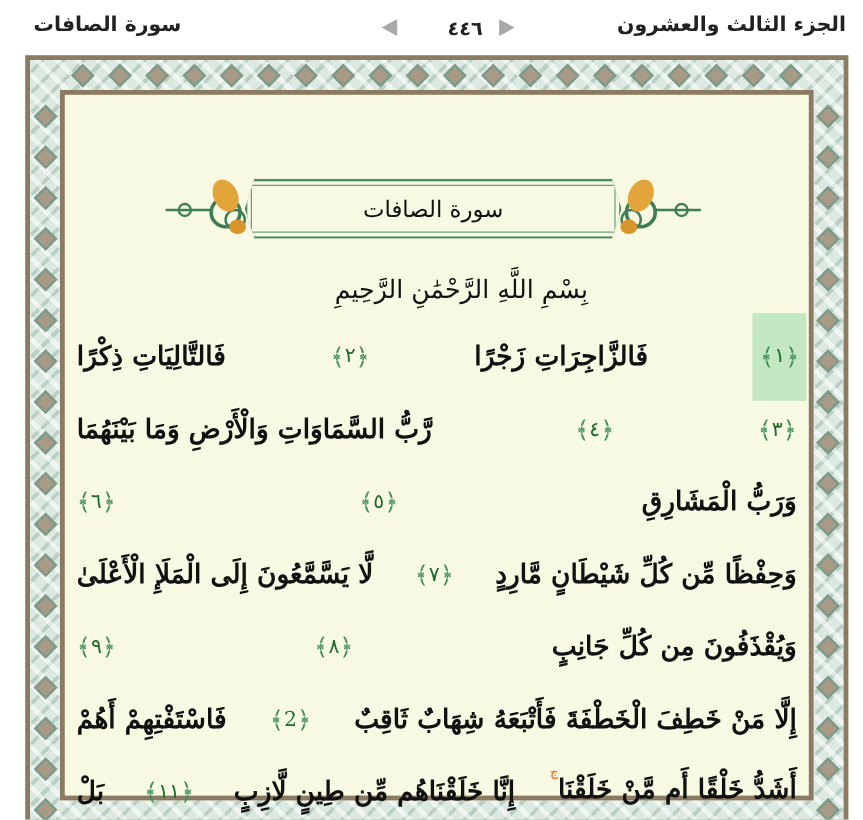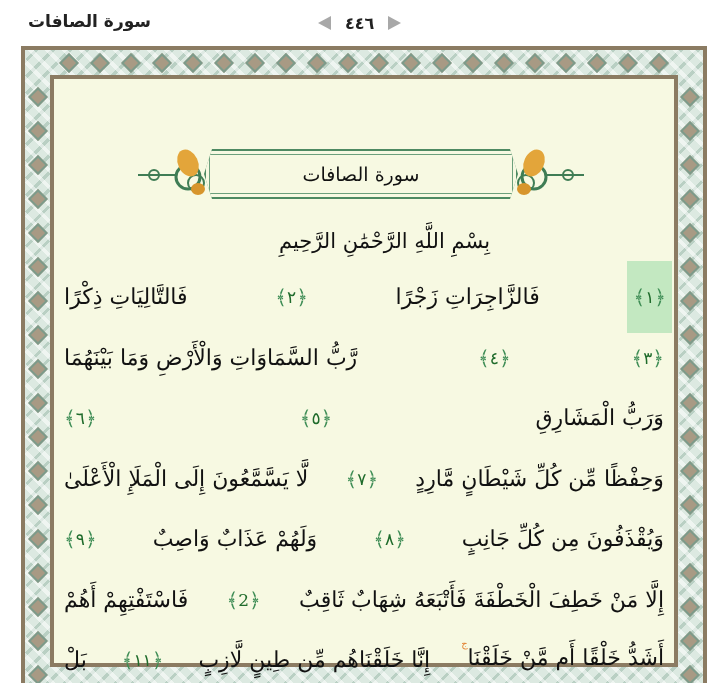--- a/index.html
+++ b/index.html
@@ -17,21 +17,21 @@
   .hdr-left {
     position:absolute; left:28px; top:11px; font-size:17px; font-weight:bold; color:#222;
     direction:rtl; font-family:"DejaVu Sans", sans-serif;
   }
   .pager {
     position:absolute; left:318px; top:12px; height:22px; display:flex; align-items:center; gap:14px;
   }
   .arrow { width:0; height:0; border-top:7px solid transparent; border-bottom:7px solid transparent; cursor:pointer; }
   .arrow.left { border-right:13px solid #a8a8a8; }
   .arrow.right { border-left:13px solid #a8a8a8; }
-  .pagenum { font-size:16px; font-weight:bold; color:#222; letter-spacing:1px; }
+  .pagenum { font-size:16px; font-weight:bold; color:#222; letter-spacing:1px;margin-left:28px; }
 
   
   .frame-outer {
     position:absolute; left:21px; top:46px; width:686px; height:650px;
     background:#8b7b62; box-sizing:border-box; padding:4px;
   }
   .frame-band {
     width:100%; height:100%; box-sizing:border-box; padding:25px;
     background-color:#dce9e1;
     background-image:
@@ -71,32 +71,33 @@
     font-family:"DejaVu Serif", serif; font-size:21px; color:#111; direction:rtl;margin-left:41px;
   }
   .verses {
     position:absolute; left:6px; right:6px; top:188px; direction:rtl;
     font-family:"DejaVu Serif", serif; font-size:22px; color:#111;
   }
   .line {
     height:60.5px; line-height:60px; display:flex; justify-content:space-between; align-items:center;
     white-space:nowrap; padding:0 4px;
   }
-  .word { cursor:pointer; }
+  .word { cursor:pointer;font-weight:bold; }
   .hl { background:#c3e8c1; padding:6px 6px; margin-right:-8px; }
   .ayah-mark {
     display:inline-flex; align-items:center; color:#1f6b2b; font-size:17px; cursor:pointer;
   }
   .ayah-mark .br { color:#3e8d55; font-size:20px; }
   .pause-sign { color:#e3873a; font-size:10px; position:relative; top:-18px; margin-left:-4px; }
 </style>
 </head>
 <body>
 
 <div class="topbar">
+  <div class="hdr-right">الجزء الثالث والعشرون</div>
   <div class="pager">
     <div class="arrow left"></div>
     <span class="pagenum">٤٤٦</span>
     <div class="arrow right"></div>
   </div>
   <div class="hdr-left">سورة الصافات</div>
 </div>
 
 <div class="frame-outer">
   <div class="frame-band">
@@ -238,21 +239,20 @@
             </span>
             <span class="word"><span>لَّا يَسَّمَّعُونَ إِلَى الْمَلَإِ الْأَعْلَىٰ</span></span>
           </div>
           <div class="line">
             <span class="word"><span>وَيُقْذَفُونَ مِن كُلِّ جَانِبٍ</span></span>
             <span class="ayah-mark">
               <span class="br">﴿</span>
               <span>٨</span>
               <span class="br">﴾</span>
             </span>
-            <span class="word"><span>وَلَهُمْ عَذَابٌ وَاصِبٌ</span></span>
             <span class="ayah-mark">
               <span class="br">﴿</span>
               <span>٩</span>
               <span class="br">﴾</span>
             </span>
           </div>
           <div class="line">
             <span class="word"><span>إِلَّا مَنْ خَطِفَ الْخَطْفَةَ فَأَتْبَعَهُ شِهَابٌ ثَاقِبٌ</span></span>
             <span class="ayah-mark">
               <span class="br">﴿</span>

